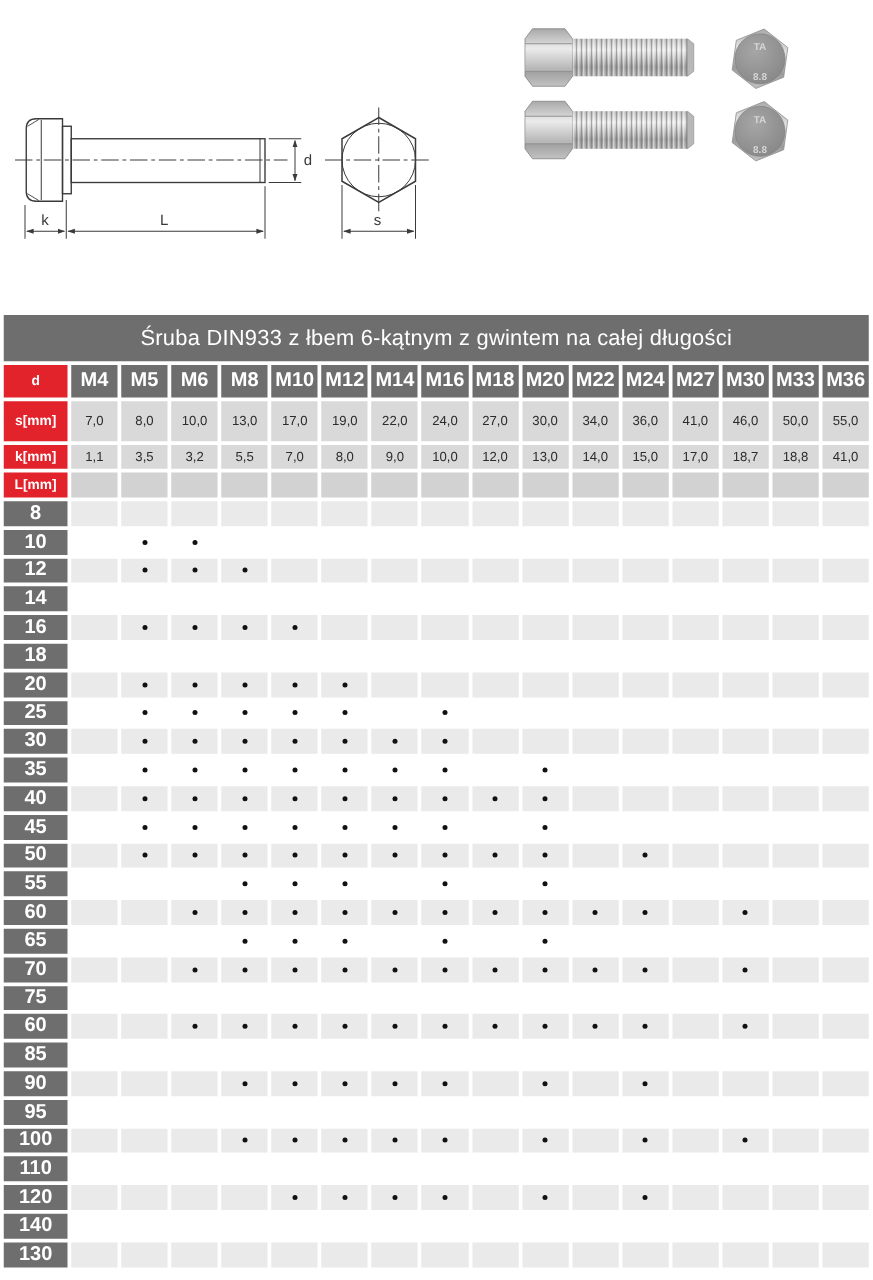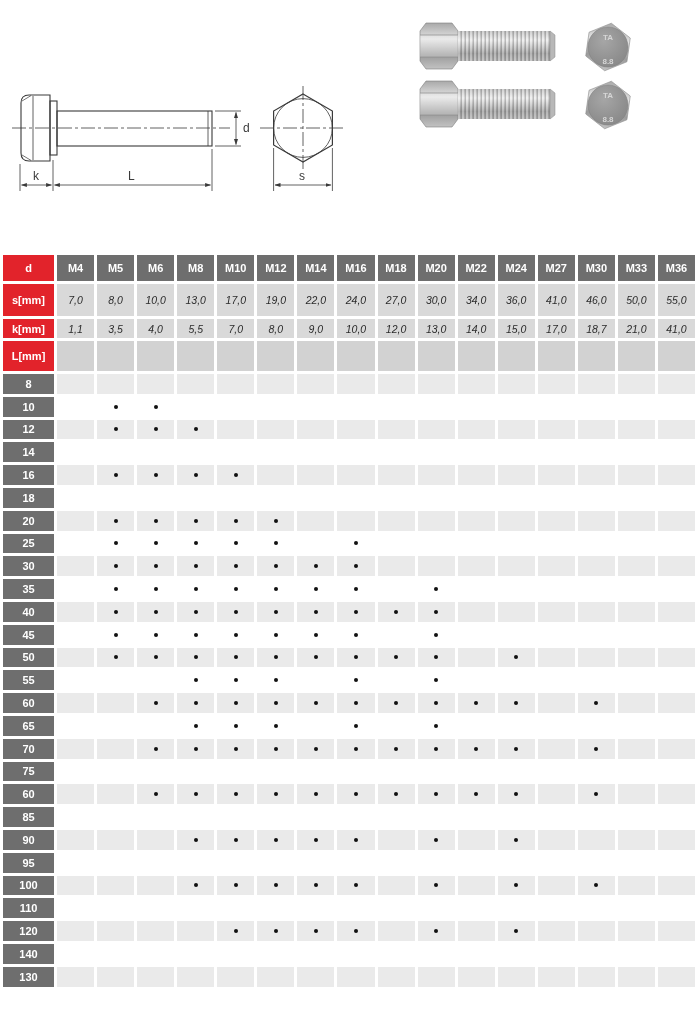--- a/index.html
+++ b/index.html
@@ -23,29 +23,29 @@
     display:grid;
     grid-template-columns:51px repeat(16,1fr);
     gap:3px;
     background:#fff;
   }
   .cell{
     display:flex;align-items:center;justify-content:center;
     font-size:10.5px;color:#2b2b2b;position:relative;
   }
   .cell.red{background:var(--red);color:#fff;font-weight:bold;font-size:11px;}
-  .cell.dark{background:var(--dark);color:#fff;font-weight:bold;font-size:11px;}
-  .cell.light{background:var(--cellgray);font-style:italic;}
+  .cell.dark{background:var(--dark);color:#fff;font-weight:bold;font-size:16px;}
+  .cell.light{background:var(--cellgray);}
   .cell.lrow{background:var(--lrowgray);}
   .cell.stripe{background:var(--stripe);}
   .cell.plain{background:#fff;}
   .hdr{height:26px;}
   .rs{height:32px;}
   .rk{height:19px;text-align:center;}
-  .rl{height:30px;}
+  .rl{height:20px;}
   .rlen{height:19.8px;}
   .dot{width:4px;height:4px;border-radius:50%;background:var(--dotcol);display:block;}
 
   .tech-svg text{font-family:"Liberation Sans","DejaVu Sans",sans-serif;font-size:12px;fill:#3a3a3a;}
   .photo-svg text{font-family:"Liberation Sans","DejaVu Sans",sans-serif;font-weight:bold;}
 </style>
 </head>
 <body>
 
 <div class="top-section">
@@ -153,20 +153,21 @@
     <g transform="translate(208,100)">
       <polygon points="0,-24 20.8,-12 20.8,12 0,24 -20.8,12 -20.8,-12" transform="rotate(8)" fill="url(#metalHead)" stroke="#8d8d8d" stroke-width="0.6"></polygon>
       <circle cx="0" cy="0" r="20" fill="url(#faceGrad)" stroke="#7f7f7f" stroke-width="0.5"></circle>
       <text x="0" y="-7" text-anchor="middle" font-size="8" fill="#d6d6d6">TA</text>
       <text x="0" y="17" text-anchor="middle" font-size="8" fill="#d6d6d6">8.8</text>
     </g>
   </svg>
 </div>
 
 <div class="table-section">
+  <div class="title-bar">Śruba DIN933 z łbem 6-kątnym z gwintem na całej długości</div>
   <div class="grid" id="grid">
       <div class="cell red hdr">d</div>
       <div class="cell dark hdr">M4</div>
       <div class="cell dark hdr">M5</div>
       <div class="cell dark hdr">M6</div>
       <div class="cell dark hdr">M8</div>
       <div class="cell dark hdr">M10</div>
       <div class="cell dark hdr">M12</div>
       <div class="cell dark hdr">M14</div>
       <div class="cell dark hdr">M16</div>
@@ -191,33 +192,33 @@
       <div class="cell light rs">30,0</div>
       <div class="cell light rs">34,0</div>
       <div class="cell light rs">36,0</div>
       <div class="cell light rs">41,0</div>
       <div class="cell light rs">46,0</div>
       <div class="cell light rs">50,0</div>
       <div class="cell light rs">55,0</div>
       <div class="cell red rk">k[mm]</div>
       <div class="cell light rk">1,1</div>
       <div class="cell light rk">3,5</div>
-      <div class="cell light rk">4,0</div>
+      <div class="cell light rk">3,2</div>
       <div class="cell light rk">5,5</div>
       <div class="cell light rk">7,0</div>
       <div class="cell light rk">8,0</div>
       <div class="cell light rk">9,0</div>
       <div class="cell light rk">10,0</div>
       <div class="cell light rk">12,0</div>
       <div class="cell light rk">13,0</div>
       <div class="cell light rk">14,0</div>
       <div class="cell light rk">15,0</div>
       <div class="cell light rk">17,0</div>
       <div class="cell light rk">18,7</div>
-      <div class="cell light rk">21,0</div>
+      <div class="cell light rk">18,8</div>
       <div class="cell light rk">41,0</div>
       <div class="cell red rl">L[mm]</div>
       <div class="cell lrow rl"></div>
       <div class="cell lrow rl"></div>
       <div class="cell lrow rl"></div>
       <div class="cell lrow rl"></div>
       <div class="cell lrow rl"></div>
       <div class="cell lrow rl"></div>
       <div class="cell lrow rl"></div>
       <div class="cell lrow rl"></div>

